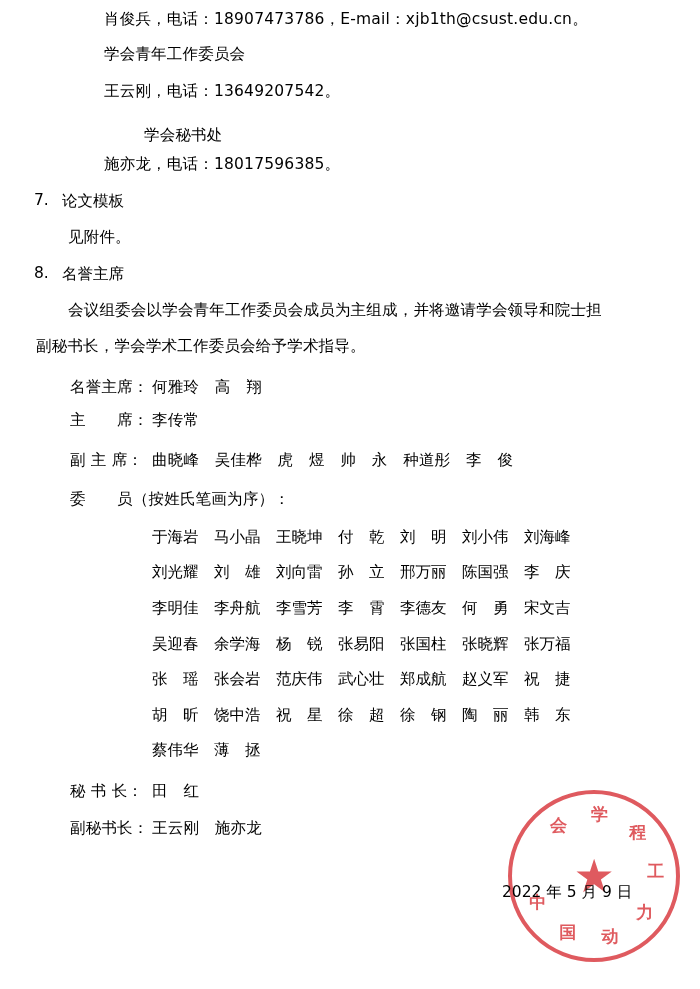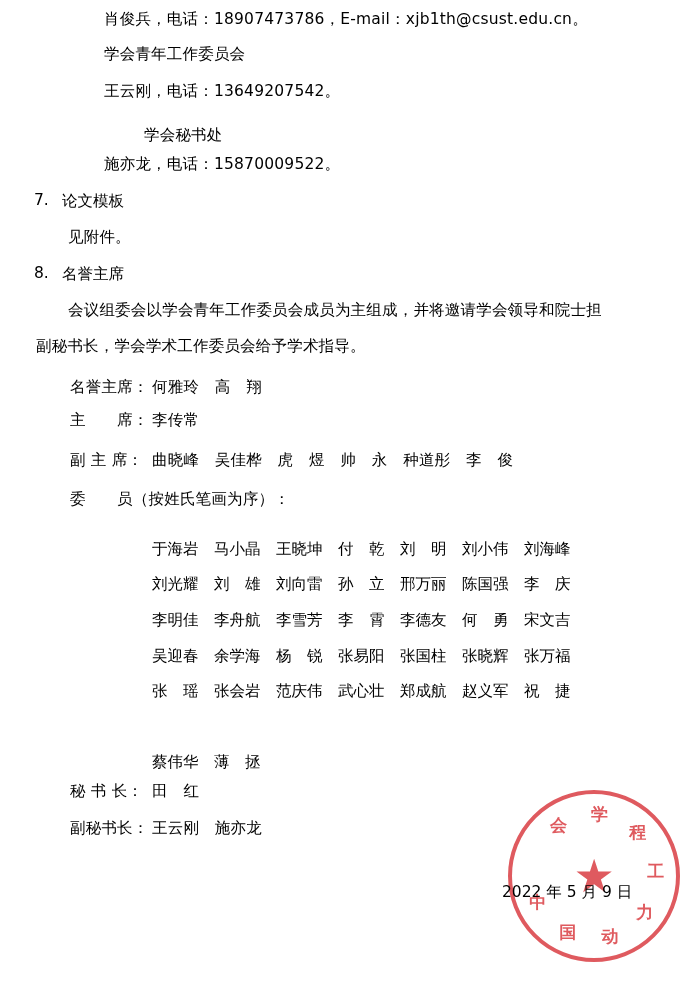--- a/index.html
+++ b/index.html
@@ -34,21 +34,20 @@
   }
   .numbered {
     position: absolute;
     white-space: pre;
     font-size: 15.5px;
   }
   .names {
     position: absolute;
     white-space: pre;
     font-size: 15.5px;
-    margin-top: 12px;
   }
   
   .seal {
     position: absolute;
     left: 508px;
     top: 790px;
     width: 172px;
     height: 172px;
     border: 4px solid #d8373c;
     border-radius: 50%;
@@ -105,21 +104,21 @@
 <div class="page">
 
   <div class="line" style="left:104px; top:10px;">肖俊兵，电话：18907473786，E-mail：xjb1th@csust.edu.cn。</div>
 
   <div class="line underline" style="left:104px; top:45px;">学会青年工作委员会</div>
 
   <div class="line" style="left:104px; top:82px;">王云刚，电话：13649207542。</div>
 
   <div class="line underline" style="left:104px; top:126px;margin-left:40px;">学会秘书处</div>
 
-  <div class="line" style="left:104px; top:155px;">施亦龙，电话：15870009522。</div>
+  <div class="line" style="left:104px; top:155px;">施亦龙，电话：18017596385。</div>
 
   <div class="numbered" style="left:34px; top:191px;">7.</div>
   <div class="numbered" style="left:62px; top:191px;">论文模板</div>
   <div class="line" style="left:68px; top:228px;">见附件。</div>
 
   <div class="numbered" style="left:34px; top:264px;">8.</div>
   <div class="numbered" style="left:62px; top:264px;">名誉主席</div>
 
   <div class="line" style="left:68px; top:301px;">会议组委会以学会青年工作委员会成员为主组成，并将邀请学会领导和院士担</div>
   <div class="line" style="left:36px; top:337px;">副秘书长，学会学术工作委员会给予学术指导。</div>
@@ -133,20 +132,21 @@
   <div class="line" style="left:70px; top:451px;">副 主 席：</div>
   <div class="line" style="left:152px; top:451px;">曲晓峰　吴佳桦　虎　煜　帅　永　种道彤　李　俊</div>
 
   <div class="line" style="left:70px; top:490px;">委　　员（按姓氏笔画为序）：</div>
 
   <div class="names" style="left:152px; top:527px;">于海岩　马小晶　王晓坤　付　乾　刘　明　刘小伟　刘海峰</div>
   <div class="names" style="left:152px; top:562px;">刘光耀　刘　雄　刘向雷　孙　立　邢万丽　陈国强　李　庆</div>
   <div class="names" style="left:152px; top:634px;">吴迎春　余学海　杨　锐　张易阳　张国柱　张晓辉　张万福</div>
   <div class="names" style="left:152px; top:598px;">李明佳　李舟航　李雪芳　李　霄　李德友　何　勇　宋文吉</div>
   <div class="names" style="left:152px; top:669px;">张　瑶　张会岩　范庆伟　武心壮　郑成航　赵义军　祝　捷</div>
+  <div class="names" style="left:152px; top:705px;">胡　昕　饶中浩　祝　星　徐　超　徐　钢　陶　丽　韩　东</div>
   <div class="names" style="left:152px; top:740px;">蔡伟华　薄　拯</div>
 
   <div class="line" style="left:70px; top:782px;">秘 书 长：</div>
   <div class="line" style="left:152px; top:782px;">田　红</div>
 
   <div class="line" style="left:70px; top:819px;">副秘书长：</div>
   <div class="line" style="left:152px; top:819px;">王云刚　施亦龙</div>
 
   <div class="seal">
     <div class="seal-inner">

